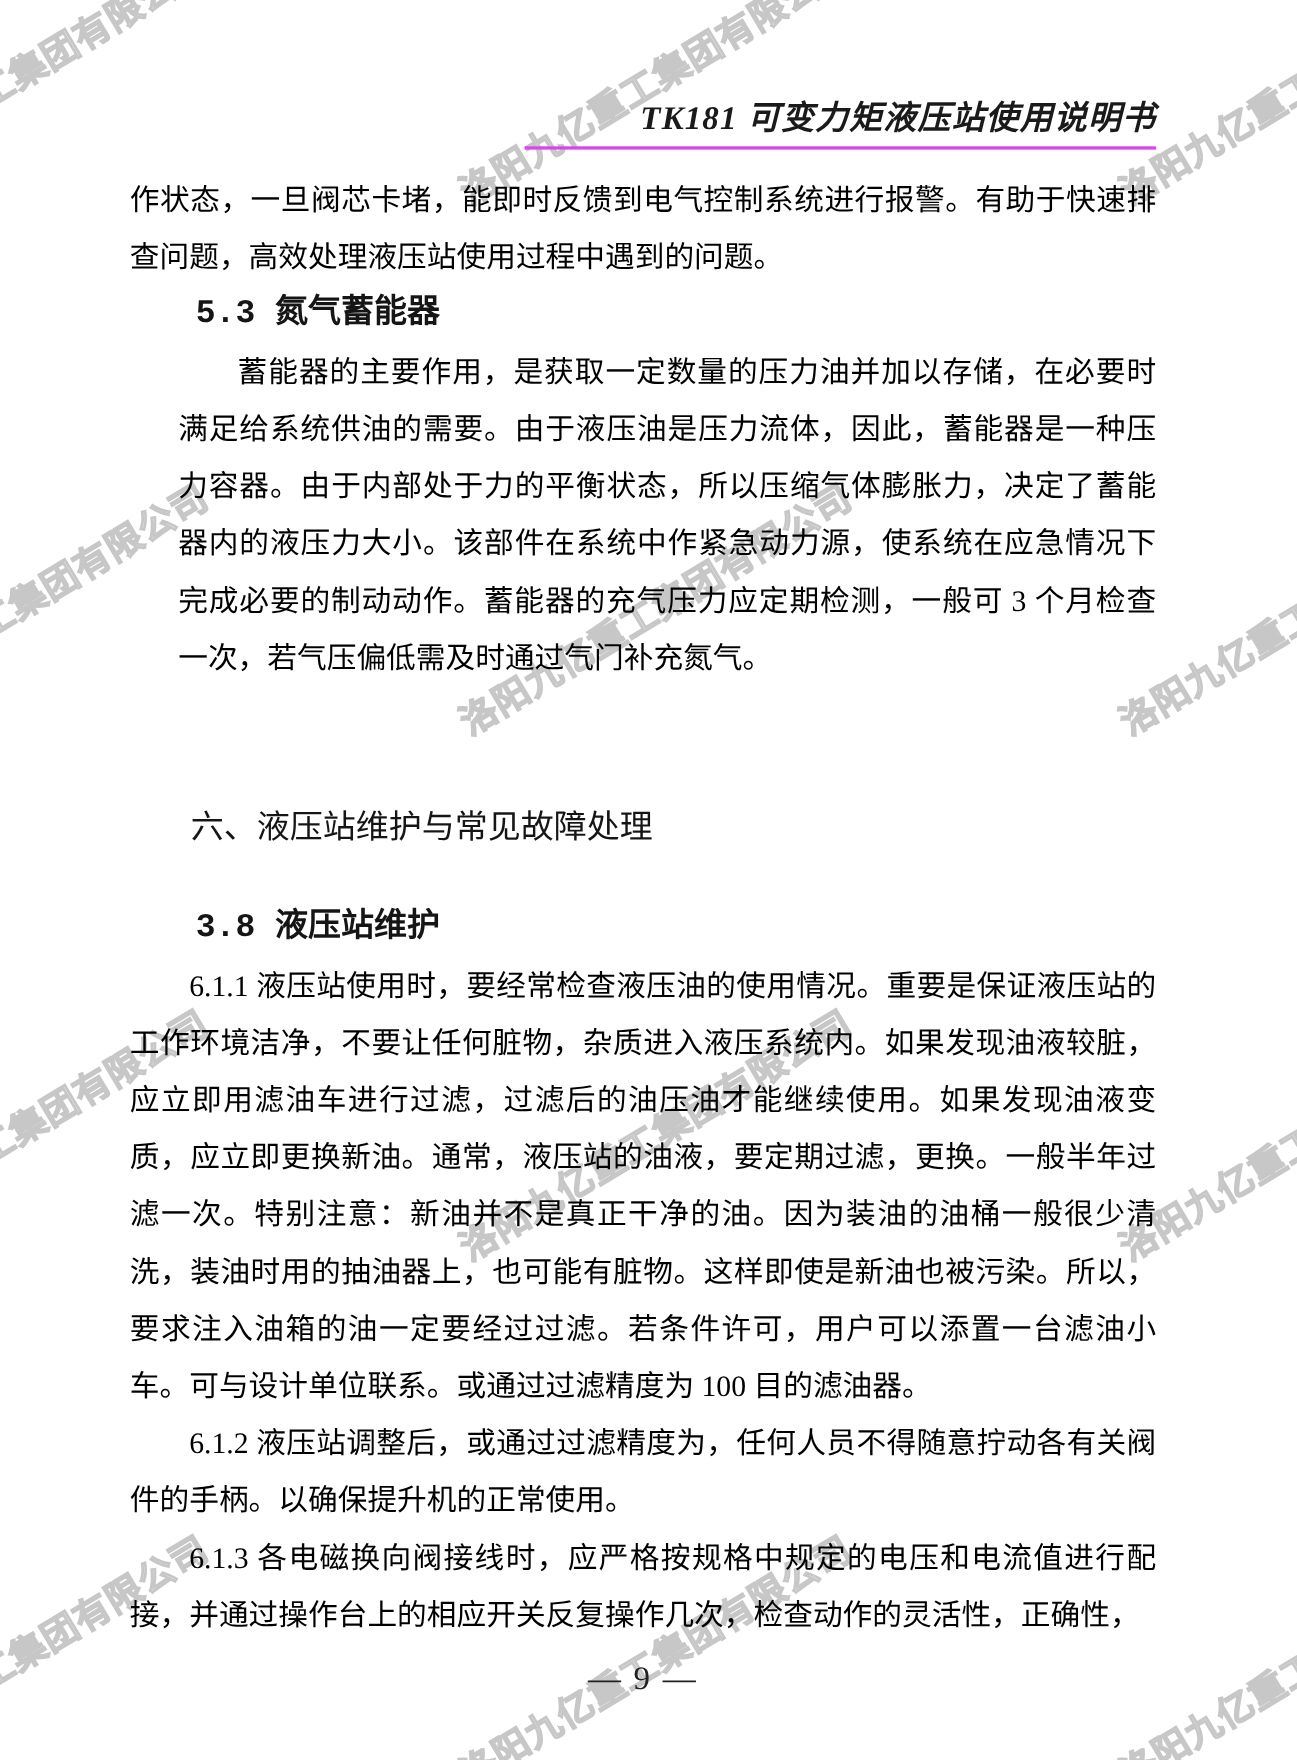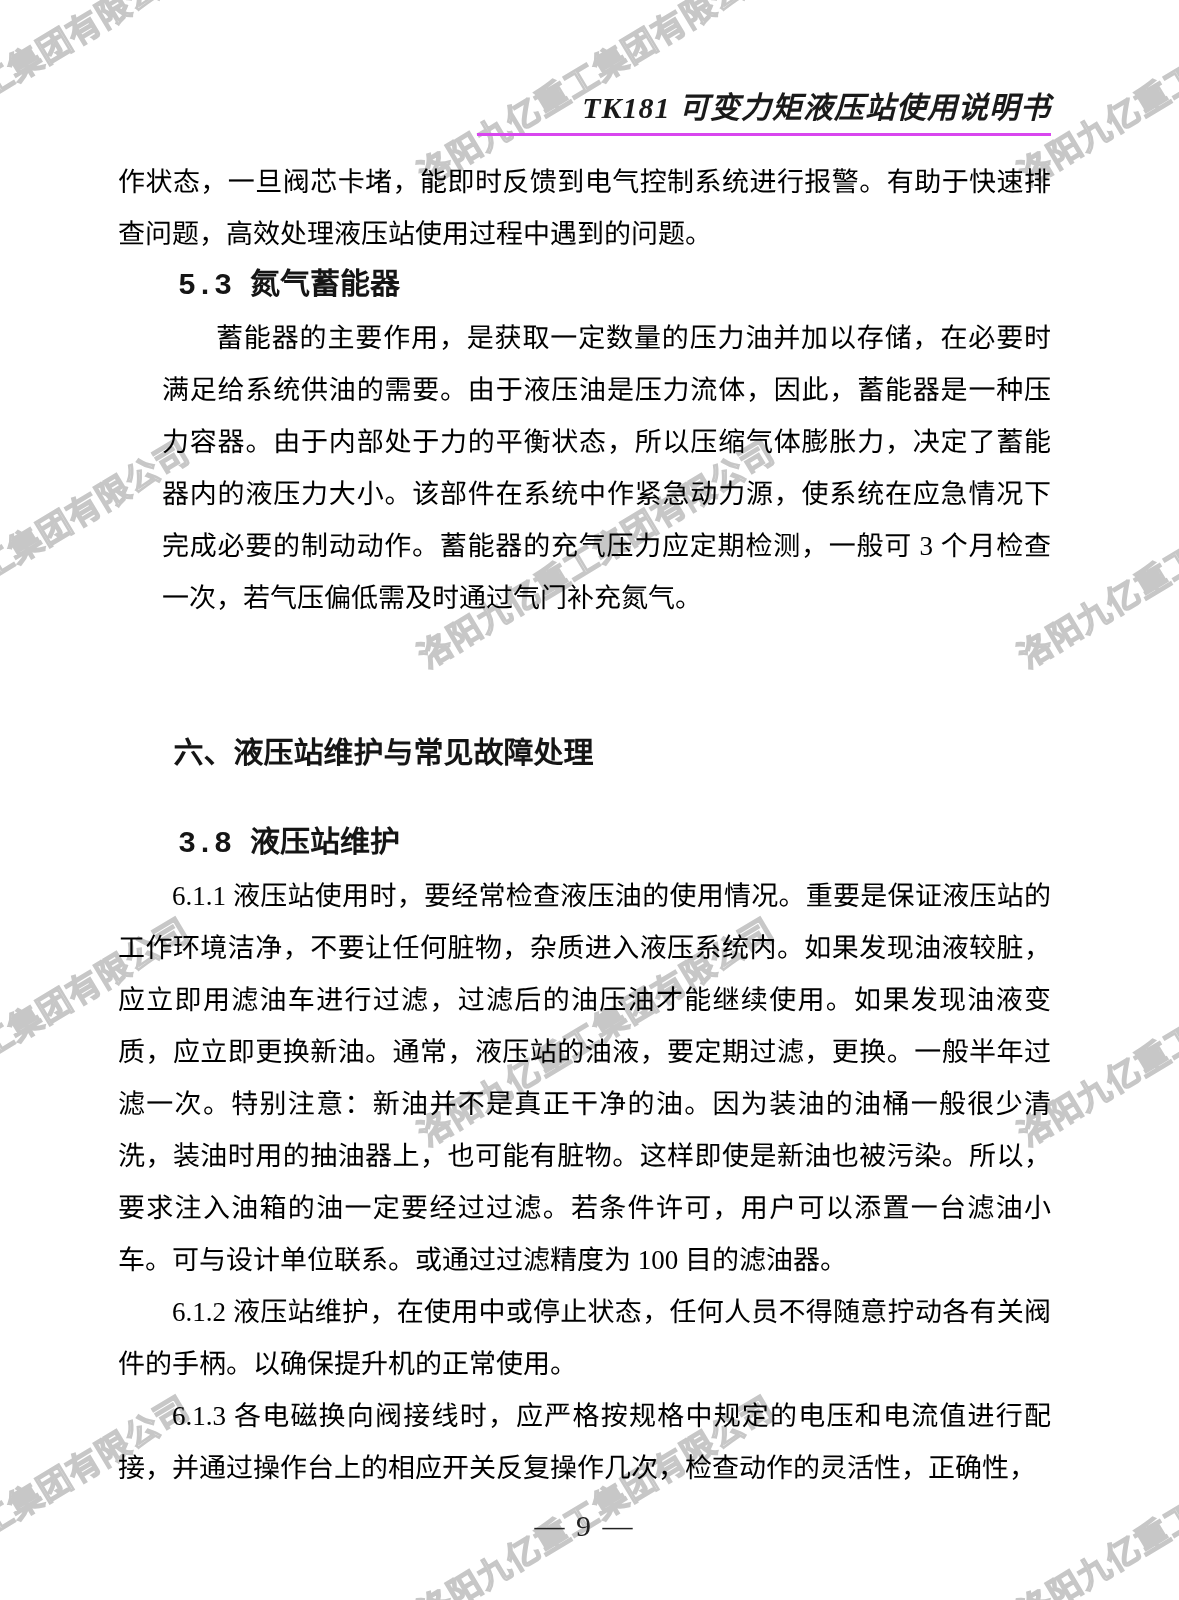--- a/index.html
+++ b/index.html
@@ -86,21 +86,21 @@
     font-family: Liberation Mono, monospace;
     font-weight: 700;
     font-size: 30px;
     line-height: 52px;
     text-indent: 2em;
     height: 52px;
     color: #151515;
   }
   .h-sans {
     font-family: "Liberation Sans", "DejaVu Sans", sans-serif;
-    font-weight: 700;
+    font-weight: 400;
     font-size: 30px;
     line-height: 56px;
     text-indent: 1.85em;
     height: 56px;
     margin-top: 101px;
     color: #151515;
   }
   .h61 { margin-top: 37px; }
 
   
@@ -147,21 +147,21 @@
     <h3 class="h-serif">5.3 氮气蓄能器</h3>
 
     <p class="para indent h312">蓄能器的主要作用，是获取一定数量的压力油并加以存储，在必要时满足给系统供油的需要。由于液压油是压力流体，因此，蓄能器是一种压力容器。由于内部处于力的平衡状态，所以压缩气体膨胀力，决定了蓄能器内的液压力大小。该部件在系统中作紧急动力源，使系统在应急情况下完成必要的制动动作。蓄能器的充气压力应定期检测，一般可 3 个月检查一次，若气压偏低需及时通过气门补充氮气。</p>
 
     <h2 class="h-sans">六、液压站维护与常见故障处理</h2>
 
     <h3 class="h-serif h61">3.8 液压站维护</h3>
 
     <p class="para indent h416">6.1.1 液压站使用时，要经常检查液压油的使用情况。重要是保证液压站的工作环境洁净，不要让任何脏物，杂质进入液压系统内。如果发现油液较脏，应立即用滤油车进行过滤，过滤后的油压油才能继续使用。如果发现油液变质，应立即更换新油。通常，液压站的油液，要定期过滤，更换。一般半年过滤一次。特别注意：新油并不是真正干净的油。因为装油的油桶一般很少清洗，装油时用的抽油器上，也可能有脏物。这样即使是新油也被污染。所以，要求注入油箱的油一定要经过过滤。若条件许可，用户可以添置一台滤油小车。可与设计单位联系。或通过过滤精度为 100 目的滤油器。</p>
 
-    <p class="para indent h104">6.1.2 液压站维护，在使用中或停止状态，任何人员不得随意拧动各有关阀件的手柄。以确保提升机的正常使用。</p>
+    <p class="para indent h104">6.1.2 液压站调整后，或通过过滤精度为，任何人员不得随意拧动各有关阀件的手柄。以确保提升机的正常使用。</p>
 
     <p class="para indent h104">6.1.3 各电磁换向阀接线时，应严格按规格中规定的电压和电流值进行配接，并通过操作台上的相应开关反复操作几次，检查动作的灵活性，正确性，</p>
   </main>
 
   <footer class="page-footer">
     <span>— 9 —</span>
   </footer>
 
 </div>
 

